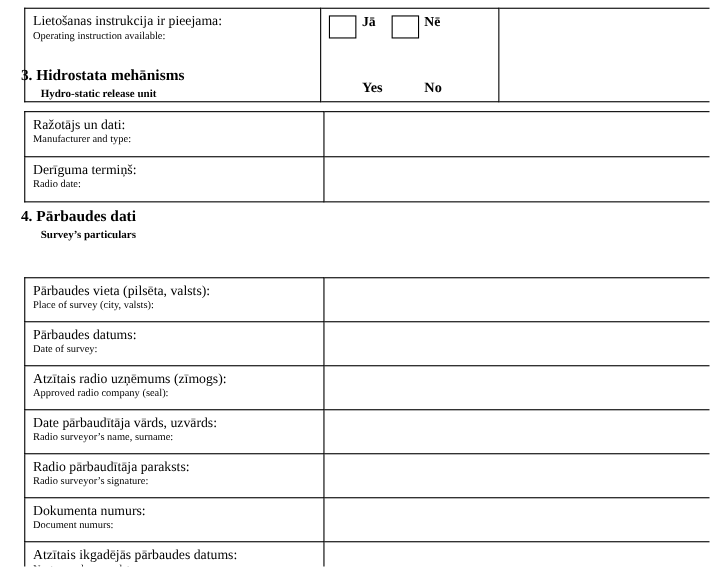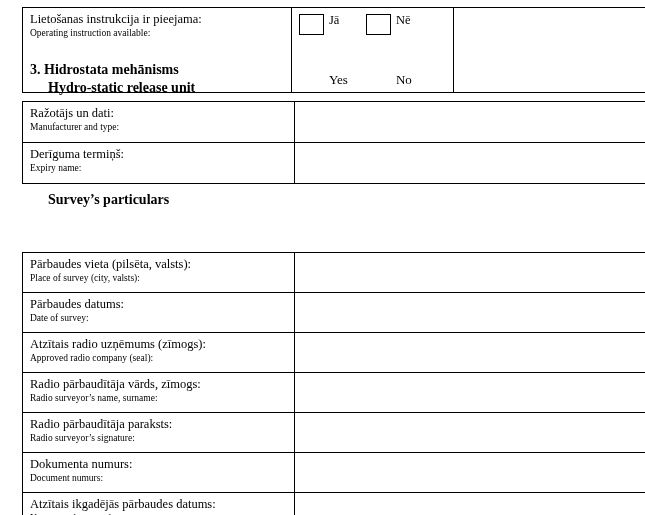--- a/index.html
+++ b/index.html
@@ -54,54 +54,55 @@
     width: 598px;
   }
   .block-instr table { width: 598px; }
   .cell-label { width: 255px; }
   .cell-checks { width: 148px; }
   .cell-blank  { width: 190px; }
 
   .checks-inner {
     display: flex;
     align-items: flex-start;
-    gap: 18px;
+    gap: 8px;
     padding-top: 1px;
+    font-weight: bold;
   }
   .check-group {
     display: flex;
     align-items: flex-start;
     gap: 5px;
   }
   .checkbox {
     width: 23px;
     height: 19px;
     border: 1.6px solid #000;
     background: #fff;
     flex: 0 0 auto;
     margin-top: 1px;
   }
   .check-text .lv { font-size: 12.5px; }
   .check-text .en { font-size: 13px; margin-top: 44px; }
 
   
   .section {
     position: absolute;
-    left: 30px;
+    left: 19px;
   }
   .section .num {
     font-family: "Liberation Serif", serif;
     font-weight: bold;
     font-size: 14px;
     white-space: nowrap;
   }
   .section .sub {
     font-family: "Liberation Serif", serif;
     font-weight: bold;
-    font-size: 14px;
+    font-size: 10px;
     white-space: nowrap;
     margin-left: 18px;
     margin-top: 2px;
   }
 
   #sec3 { top: 62px; }
   #sec4 { top: 190px; }
 
   
   .block-hydro {
@@ -184,29 +185,30 @@
           <tr class="row-tall">
         <td class="cell-label">
           <div class="lv">Ražotājs un dati:</div>
           <div class="en">Manufacturer and type:</div>
         </td>
         <td class="cell-entry"></td>
       </tr>
       <tr class="row-tall">
         <td class="cell-label">
           <div class="lv">Derīguma termiņš:</div>
-          <div class="en">Expiry name:</div>
+          <div class="en">Radio date:</div>
         </td>
         <td class="cell-entry"></td>
       </tr>
     </tbody>
       </table>
   </div>
 
   <div class="section" id="sec4">
+    <div class="num">4. Pārbaudes dati</div>
     <div class="sub">Survey’s particulars</div>
   </div>
 
   <div class="block-survey">
     <table class="tbl">
       <tbody>
           <tr>
         <td class="cell-label">
           <div class="lv">Pārbaudes vieta (pilsēta, valsts):</div>
           <div class="en">Place of survey (city, valsts):</div>
@@ -222,21 +224,21 @@
       </tr>
       <tr>
         <td class="cell-label">
           <div class="lv">Atzītais radio uzņēmums (zīmogs):</div>
           <div class="en">Approved radio company (seal):</div>
         </td>
         <td class="cell-entry"></td>
       </tr>
       <tr>
         <td class="cell-label">
-          <div class="lv">Radio pārbaudītāja vārds, zīmogs:</div>
+          <div class="lv">Date pārbaudītāja vārds, uzvārds:</div>
           <div class="en">Radio surveyor’s name, surname:</div>
         </td>
         <td class="cell-entry"></td>
       </tr>
       <tr>
         <td class="cell-label">
           <div class="lv">Radio pārbaudītāja paraksts:</div>
           <div class="en">Radio surveyor’s signature:</div>
         </td>
         <td class="cell-entry"></td>

